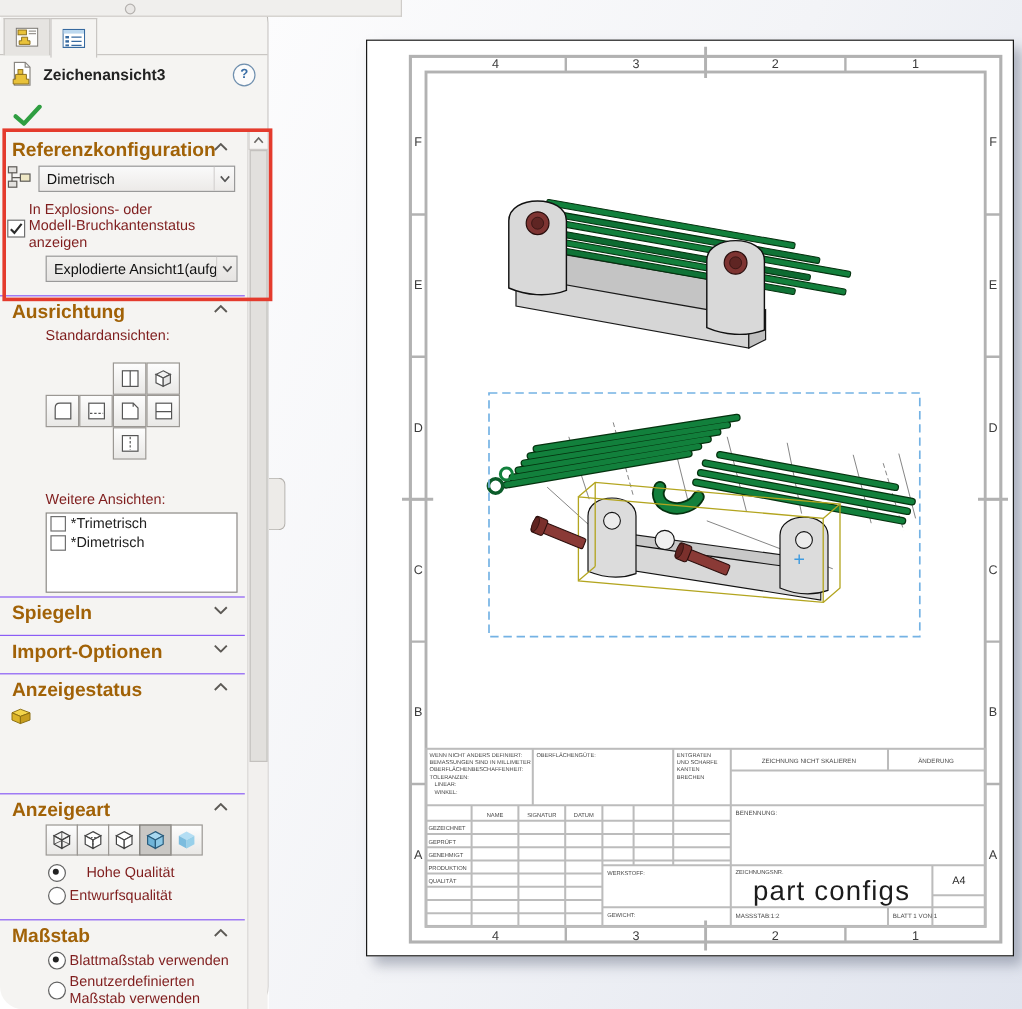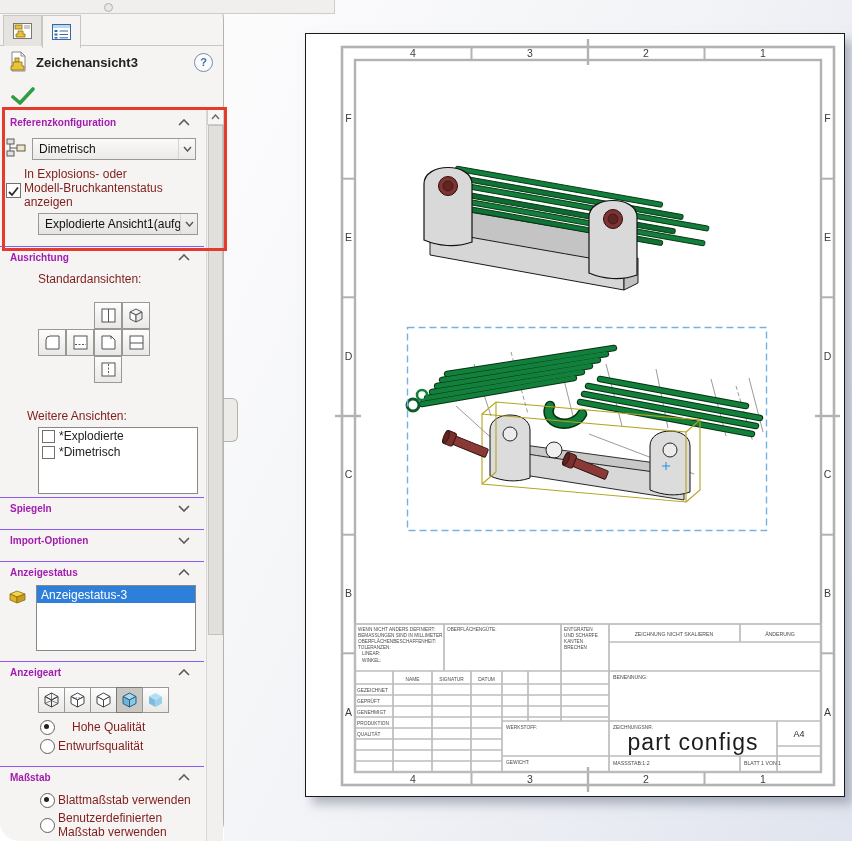--- a/index.html
+++ b/index.html
@@ -15,21 +15,21 @@
   .tab.t1{left:3px;}
   .tab.t2{left:42px;background:#f5f4f2;height:32px;z-index:2;}
   .pm-header{position:absolute;left:0;top:46px;width:223px;height:34px;}
   .pm-title{position:absolute;left:36px;top:9px;font-size:13px;font-weight:bold;color:#222;}
   .pm-icon{position:absolute;left:8px;top:5px;}
   .help{position:absolute;left:194px;top:7px;width:17px;height:17px;border:1.2px solid #6f8fae;border-radius:50%;color:#3a6ea5;font-size:11px;font-weight:bold;text-align:center;line-height:17px;background:#fbfbfb;}
   .okcheck{position:absolute;left:11px;top:87px;}
 
   .sec-hd{position:absolute;left:0;width:204px;height:20px;border-top:1px solid #8b5cf6;}
   .sec-hd.first{border-top:none;}
-  .sec-title{position:absolute;left:10px;top:5px;font-size:10px;font-weight:bold;color:#a21caf;}
+  .sec-title{position:absolute;left:10px;top:5px;font-size:16px;font-weight:bold;color:#a16207;}
   .chev{position:absolute;right:14px;top:7px;}
   .lbl{position:absolute;font-size:12px;color:#7f1d1d;}
   .dd{position:absolute;height:20px;border:1px solid #999;background:linear-gradient(#fafafa,#eceae8);display:flex;align-items:center;font-size:12px;color:#111;}
   .dd .dd-txt{padding-left:6px;white-space:nowrap;overflow:hidden;flex:1;}
   .dd .dd-arr{width:16px;display:flex;align-items:center;justify-content:center;border-left:1px solid #d5d3d1;height:100%;}
   .cb{position:absolute;width:13px;height:13px;background:#fff;border:1px solid #707070;}
   .vbtn{position:absolute;width:26px;height:25px;background:linear-gradient(#fdfdfd,#e9e8e6);border:1px solid #9b9894;display:flex;align-items:center;justify-content:center;}
   .vbtn.sel{background:#c9c7c4;border:1px solid #7c7975;}
   .listbox{position:absolute;background:#fff;border:1px solid #8a8884;}
   .li-row{display:flex;align-items:center;height:16px;font-size:12px;color:#222;padding-left:3px;gap:4px;}
@@ -182,25 +182,25 @@
           <line x1="1" y1="8" x2="14" y2="8" stroke="#555"></line>
         </svg>
     </div>
     <div class="vbtn" style="left:94px;top:356px">
       <svg width="15" height="15">
           <rect x="1" y="1" width="13" height="13" fill="#fff" stroke="#555"></rect>
           <line x1="7.5" y1="2" x2="7.5" y2="13" stroke="#555" stroke-dasharray="2 1.5"></line>
         </svg>
     </div>
 
-    <span class="lbl" style="left:27px;top:409px">Weitere Ansichten:</span>
+    <span class="lbl" style="left:38px;top:409px">Weitere Ansichten:</span>
     <div class="listbox" style="left:38px;top:427px;width:158px;height:65px">
       <div class="li-row">
         <span class="li-cb"></span>
-        <span>*Explodierte</span>
+        <span>*Trimetrisch</span>
       </div>
       <div class="li-row">
         <span class="li-cb"></span>
         <span>*Dimetrisch</span>
       </div>
     </div>
 
     <div class="sec-hd" style="top:497px">
       <span class="sec-title">Spiegeln</span>
       <svg class="chev" width="12" height="7">
@@ -221,23 +221,20 @@
           <polyline points="1,6 6,1 11,6" fill="none" stroke="#5d5a56" stroke-width="1.6"></polyline>
         </svg>
     </div>
     <span style="position:absolute;left:7px;top:588px">
       <svg width="21" height="17">
         <polygon points="3,6 10,3 18,6 10,9" fill="#f3d44a" stroke="#8a6d10" stroke-width="0.8"></polygon>
         <polygon points="3,6 10,9 10,15 3,12" fill="#dcb429" stroke="#8a6d10" stroke-width="0.8"></polygon>
         <polygon points="10,9 18,6 18,12 10,15" fill="#c79d1e" stroke="#8a6d10" stroke-width="0.8"></polygon>
       </svg>
     </span>
-    <div class="listbox" style="left:36px;top:585px;width:158px;height:64px">
-      <div class="li-sel">Anzeigestatus-3</div>
-    </div>
 
     <div class="sec-hd" style="top:661px">
       <span class="sec-title">Anzeigeart</span>
       <svg class="chev" width="12" height="7">
           <polyline points="1,6 6,1 11,6" fill="none" stroke="#5d5a56" stroke-width="1.6"></polyline>
         </svg>
     </div>
     <div class="vbtn" style="left:38px;top:687px;width:25px;height:24px">
       <svg width="17" height="16">
           <polygon points="8.5,1 15,4.5 8.5,8 2,4.5" fill="none" stroke="#444"></polygon>

